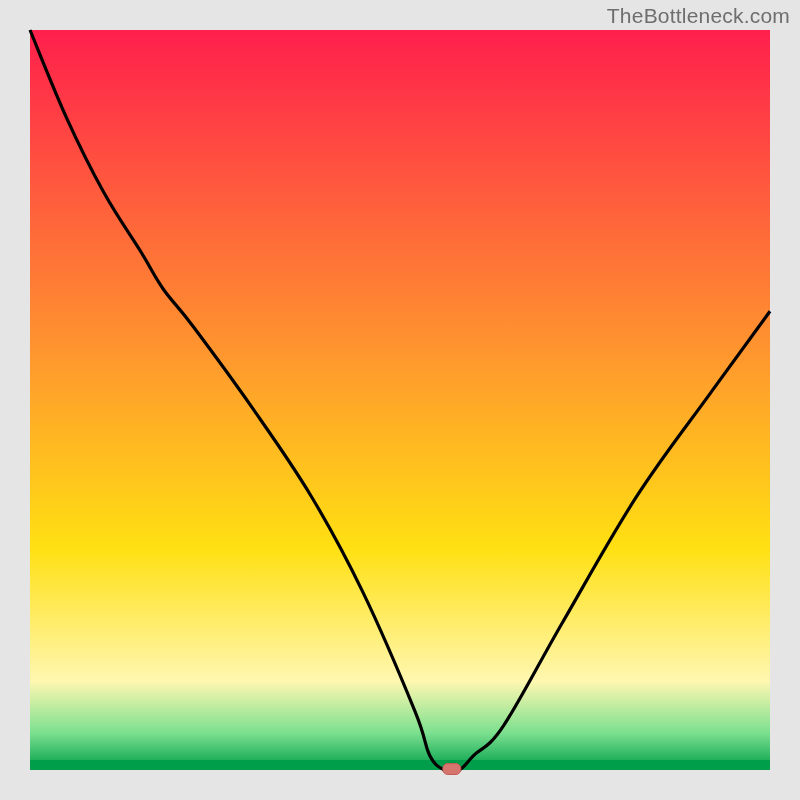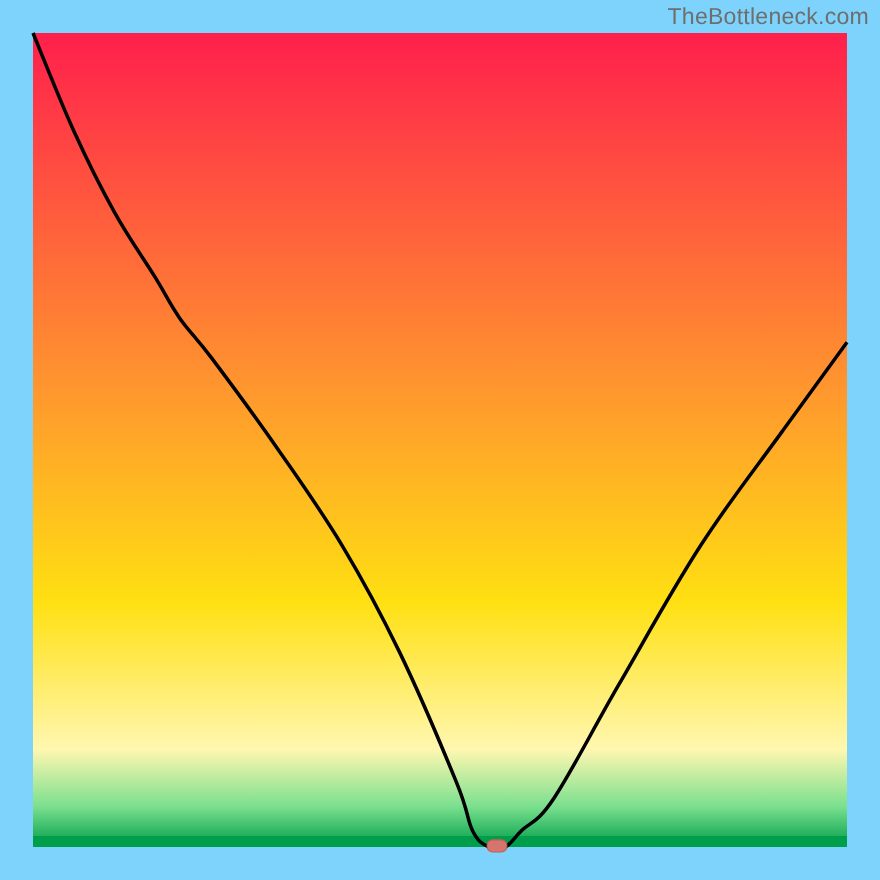--- a/index.html
+++ b/index.html
@@ -8,21 +8,21 @@
     width: 800px;
     height: 800px;
     overflow: hidden;
     background: #000;
     font-family: Arial, Helvetica, sans-serif;
   }
   .frame {
     position: relative;
     width: 800px;
     height: 800px;
-    background: #7dd3fc;
+    background: #e5e5e5;
   }
   .watermark {
     position: absolute;
     top: 4px;
     right: 10px;
     color: #6e6e6e;
     font-size: 21px;
     font-weight: 500;
     letter-spacing: 0.2px;
     z-index: 5;

